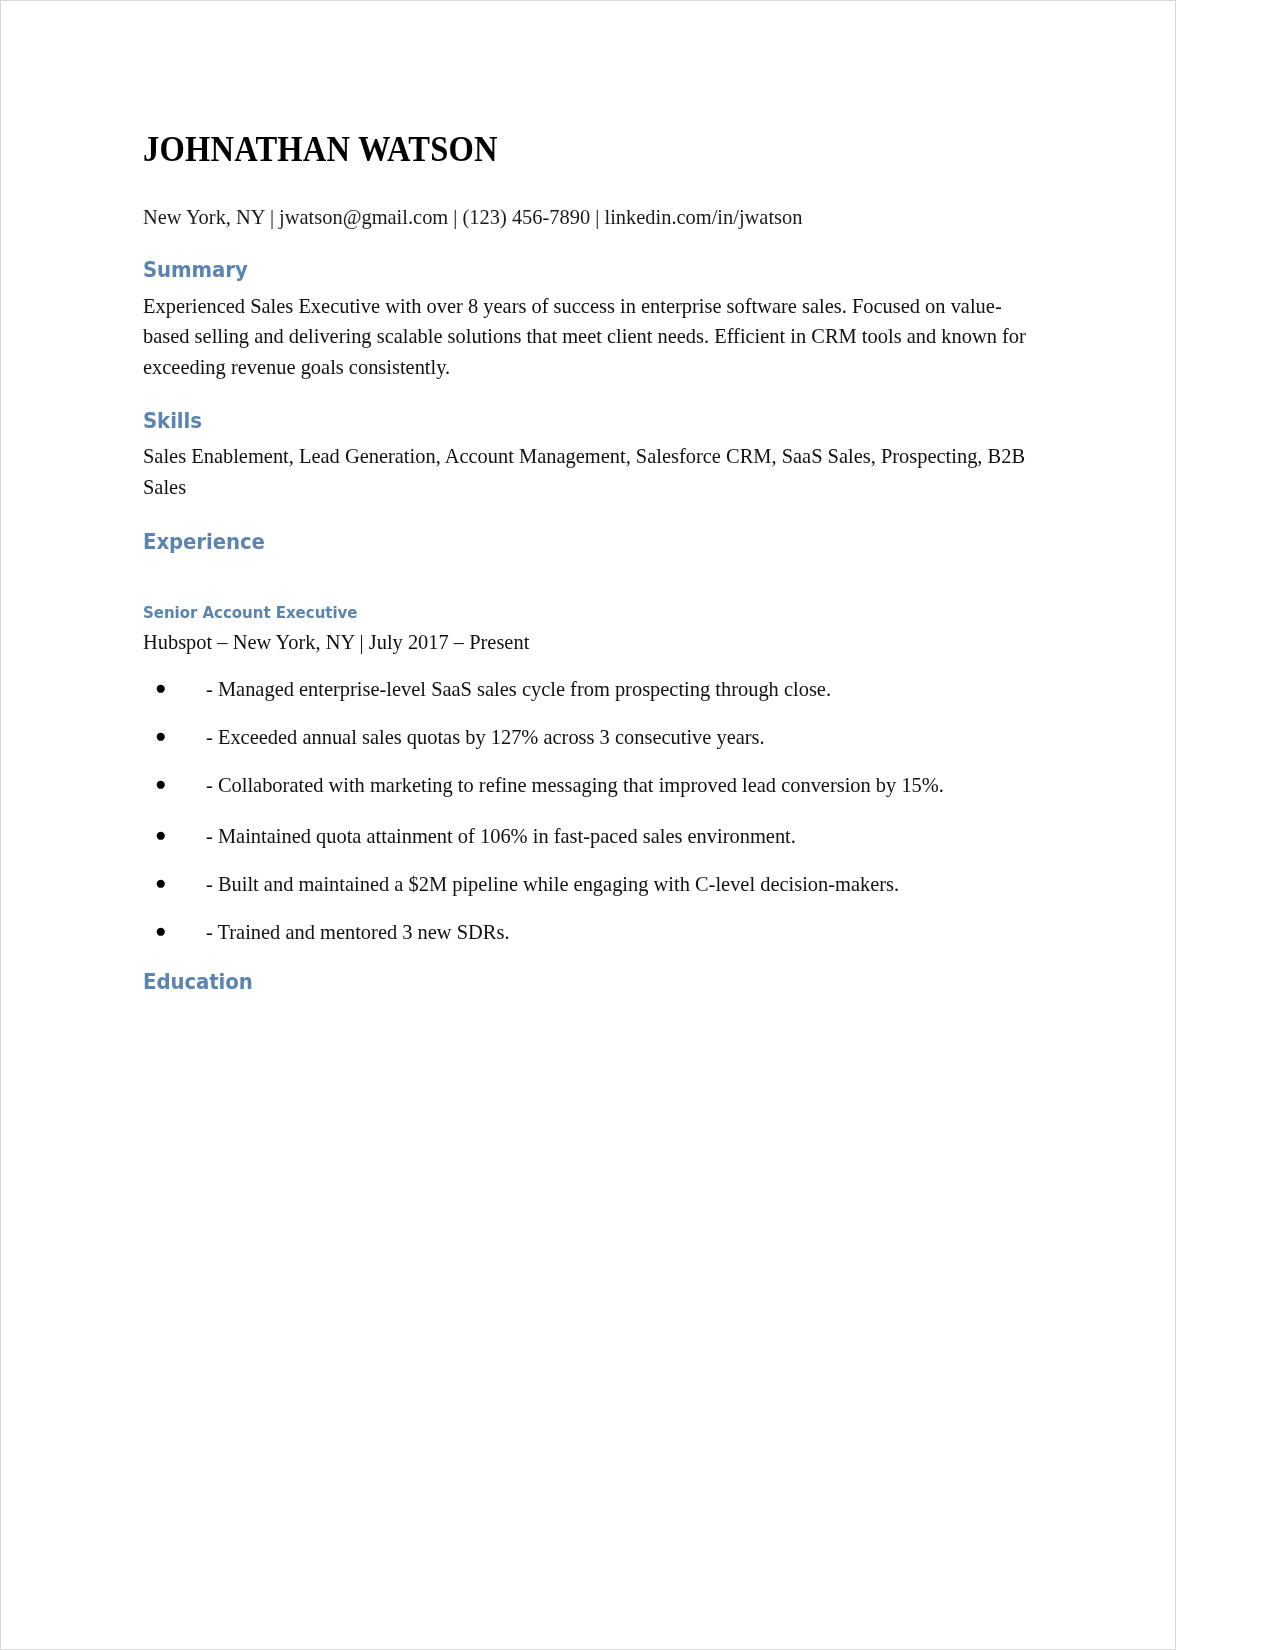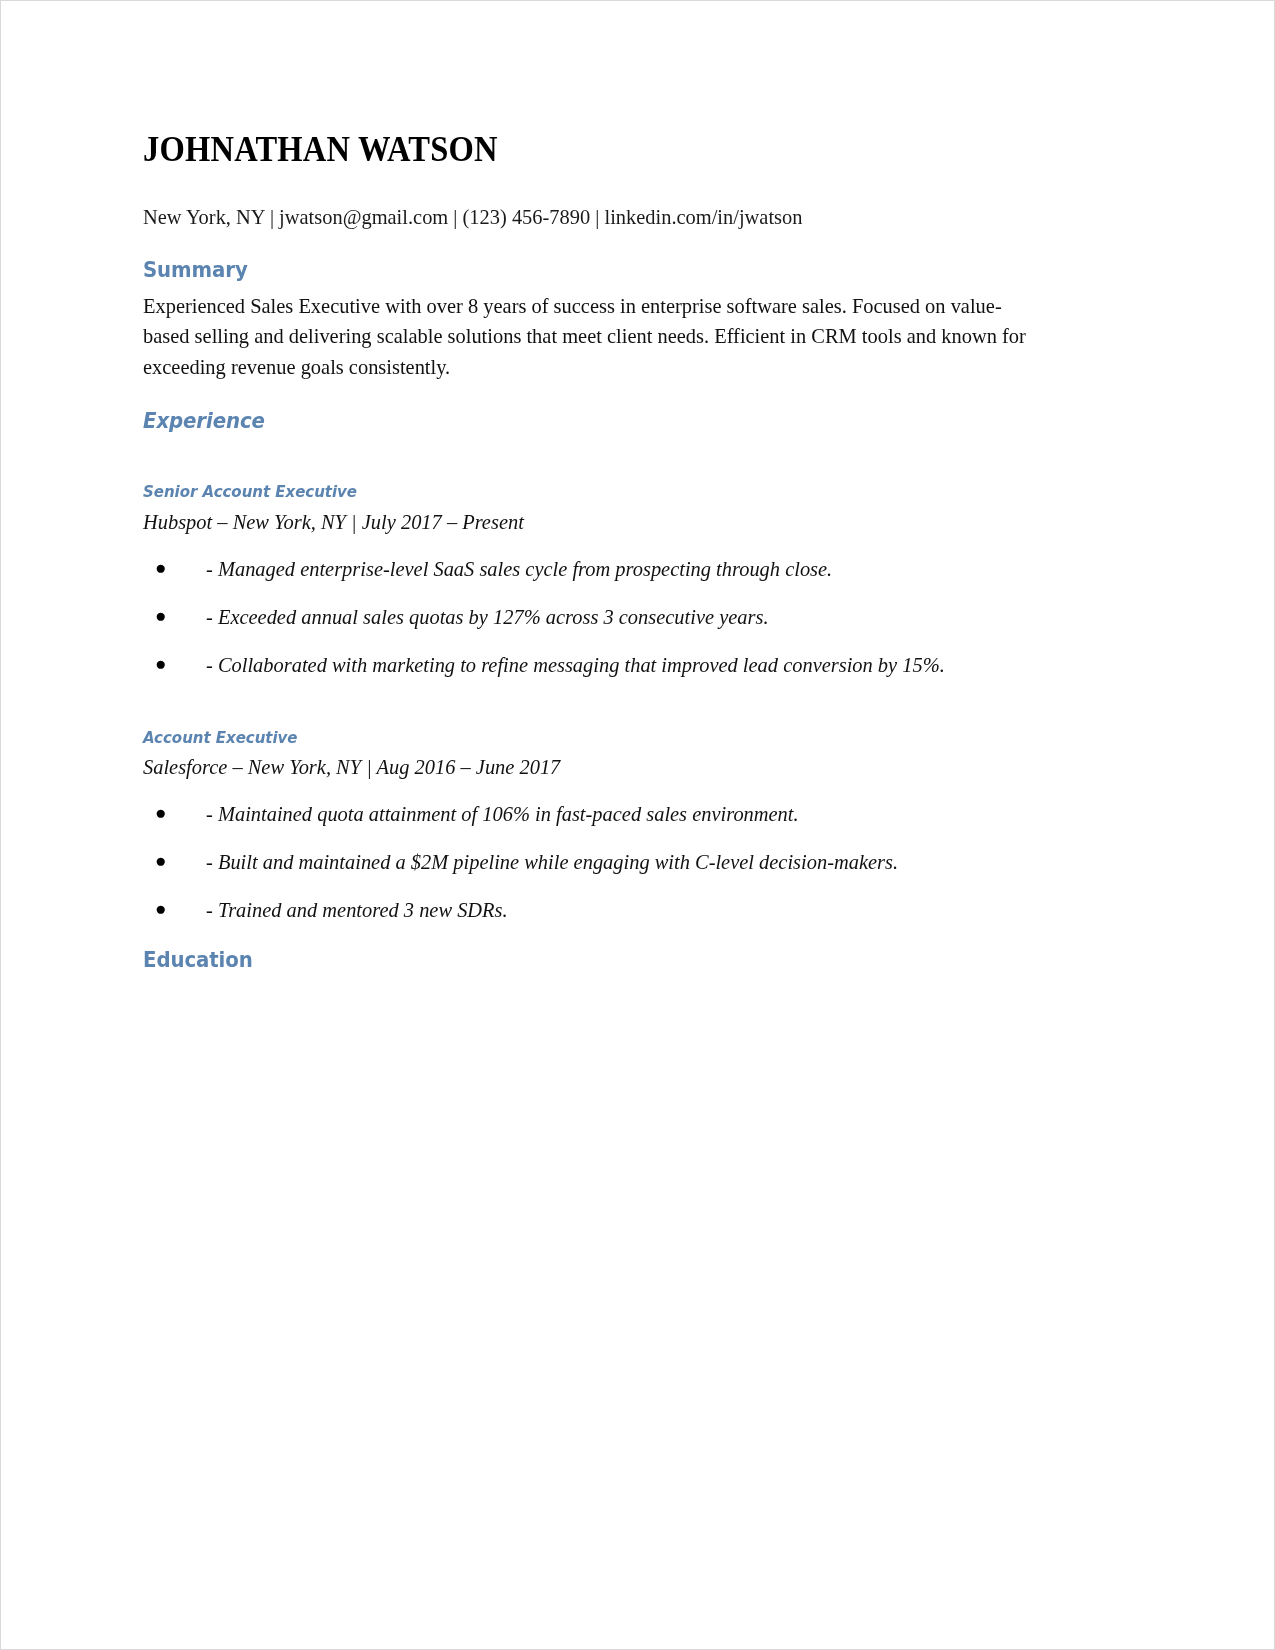--- a/index.html
+++ b/index.html
@@ -8,21 +8,21 @@
     background: #ffffff;
   }
   body {
     width: 1275px;
     height: 1650px;
     font-family: "Liberation Serif", serif;
     -webkit-font-smoothing: antialiased;
   }
   .page {
     position: relative;
-    width: 1275px;
+    width: 1176px;
     height: 1650px;
     box-sizing: border-box;
     background: #ffffff;
     border: 1px solid #d9d9d9;
     overflow: hidden;
   }
   .sheet {
     position: absolute;
     left: 142px;
     top: 130px;
@@ -61,21 +61,20 @@
     margin: 0 0 7px 0;
     letter-spacing: -0.1px;
     transform: scaleX(0.94);
     transform-origin: left center;
   }
   .section {
     margin-bottom: 26px;
   }
   .section.tight {
     margin-bottom: 22px;
-    font-style: italic;
   }
 
   
   .body-text {
     font-family: "Liberation Serif", serif;
     font-size: 21.5px;
     line-height: 1.42;
     color: #111111;
     margin: 0;
     transform: scaleX(0.95);
@@ -165,20 +164,24 @@
 
     <h1 class="name">JOHNATHAN WATSON</h1>
 
     <p class="contact">New York, NY | jwatson@gmail.com | (123) 456-7890 | linkedin.com/in/jwatson</p>
 
     <div class="section">
       <h2 class="section-heading">Summary</h2>
       <p class="body-text">Experienced Sales Executive with over 8 years of success in enterprise software sales. Focused on value-based selling and delivering scalable solutions that meet client needs. Efficient in CRM tools and known for exceeding revenue goals consistently.</p>
     </div>
 
+    <div class="section">
+      <h2 class="section-heading">Skills</h2>
+      <p class="body-text">Sales Enablement, Lead Generation, Account Management, Salesforce CRM, SaaS Sales, Prospecting, B2B Sales</p>
+    </div>
 
     <div class="section tight">
       <h2 class="section-heading">Experience</h2>
 
       <div class="exp-group">
         <div class="entry">
           <h3 class="entry-title">Senior Account Executive</h3>
           <p class="entry-meta">Hubspot – New York, NY | July 2017 – Present</p>
         </div>
         <ul class="bullets">
@@ -191,24 +194,20 @@
             <span class="bullet-text">- Exceeded annual sales quotas by 127% across 3 consecutive years.</span>
           </li>
           <li>
             <span class="bullet-dot">●</span>
             <span class="bullet-text">- Collaborated with marketing to refine messaging that improved lead conversion by 15%.</span>
           </li>
         </ul>
       </div>
 
       <div class="exp-group">
-        <div class="entry">
-          <h3 class="entry-title">Account Executive</h3>
-          <p class="entry-meta">Salesforce – New York, NY | Aug 2016 – June 2017</p>
-        </div>
         <ul class="bullets">
           <li>
             <span class="bullet-dot">●</span>
             <span class="bullet-text">- Maintained quota attainment of 106% in fast-paced sales environment.</span>
           </li>
           <li>
             <span class="bullet-dot">●</span>
             <span class="bullet-text">- Built and maintained a $2M pipeline while engaging with C-level decision-makers.</span>
           </li>
           <li>

